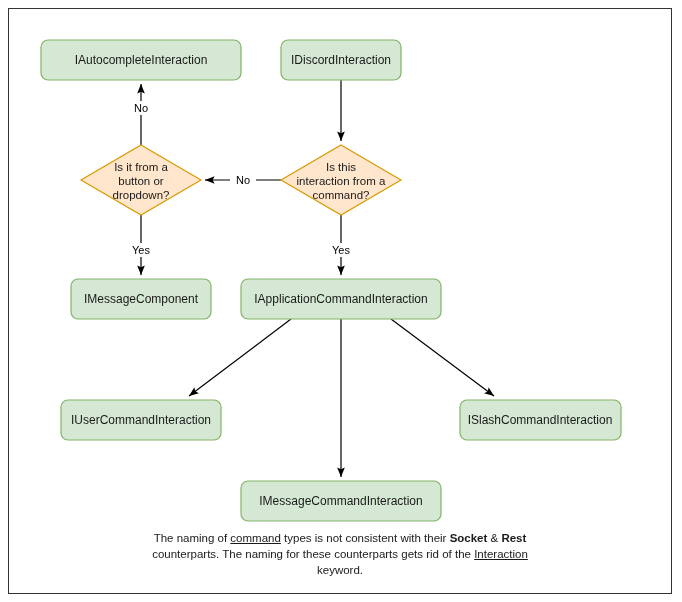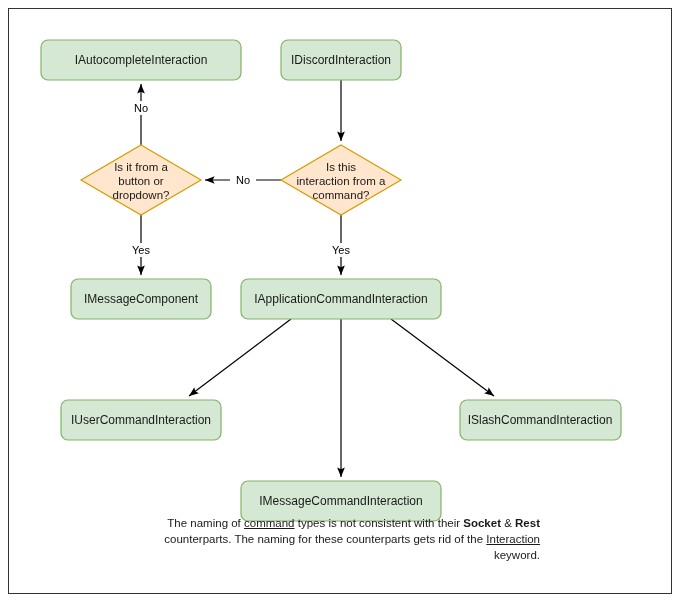--- a/index.html
+++ b/index.html
@@ -70,23 +70,23 @@
     fill: #000000;
     text-anchor: middle;
     dominant-baseline: middle;
   }
   .edge-label-bg {
     fill: #ffffff;
   }
   .caption {
     position: absolute;
     left: 140px;
-    top: 515px;
+    top: 530px;
     width: 400px;
-    text-align: right;
+    text-align: center;
     font-family: "Liberation Sans", sans-serif;
     font-size: 11.5px;
     line-height: 16px;
     color: #1a1a1a;
   }
   .caption u { text-decoration: underline; }
   .caption b { font-weight: bold; }
 </style>
 </head>
 <body>

